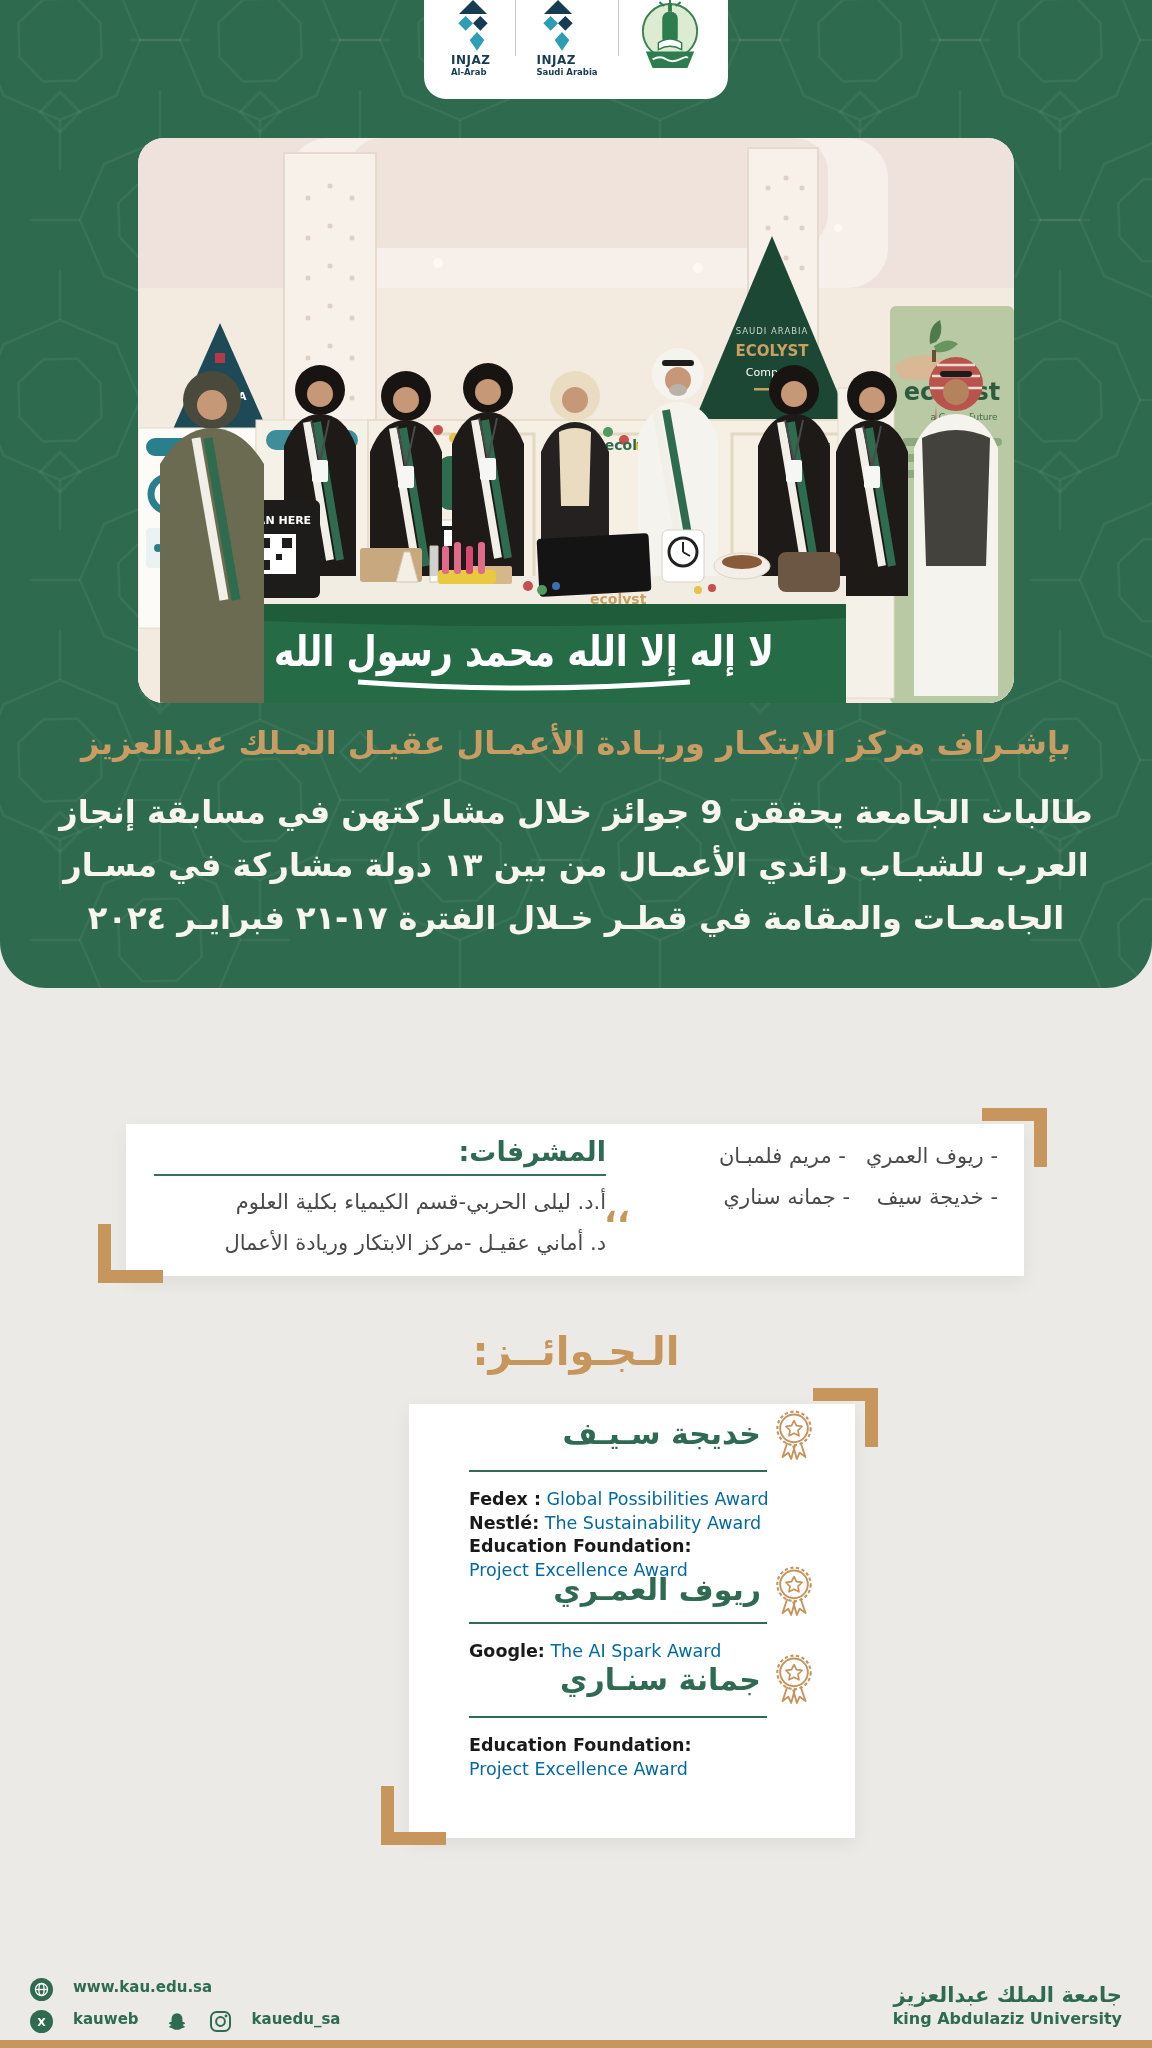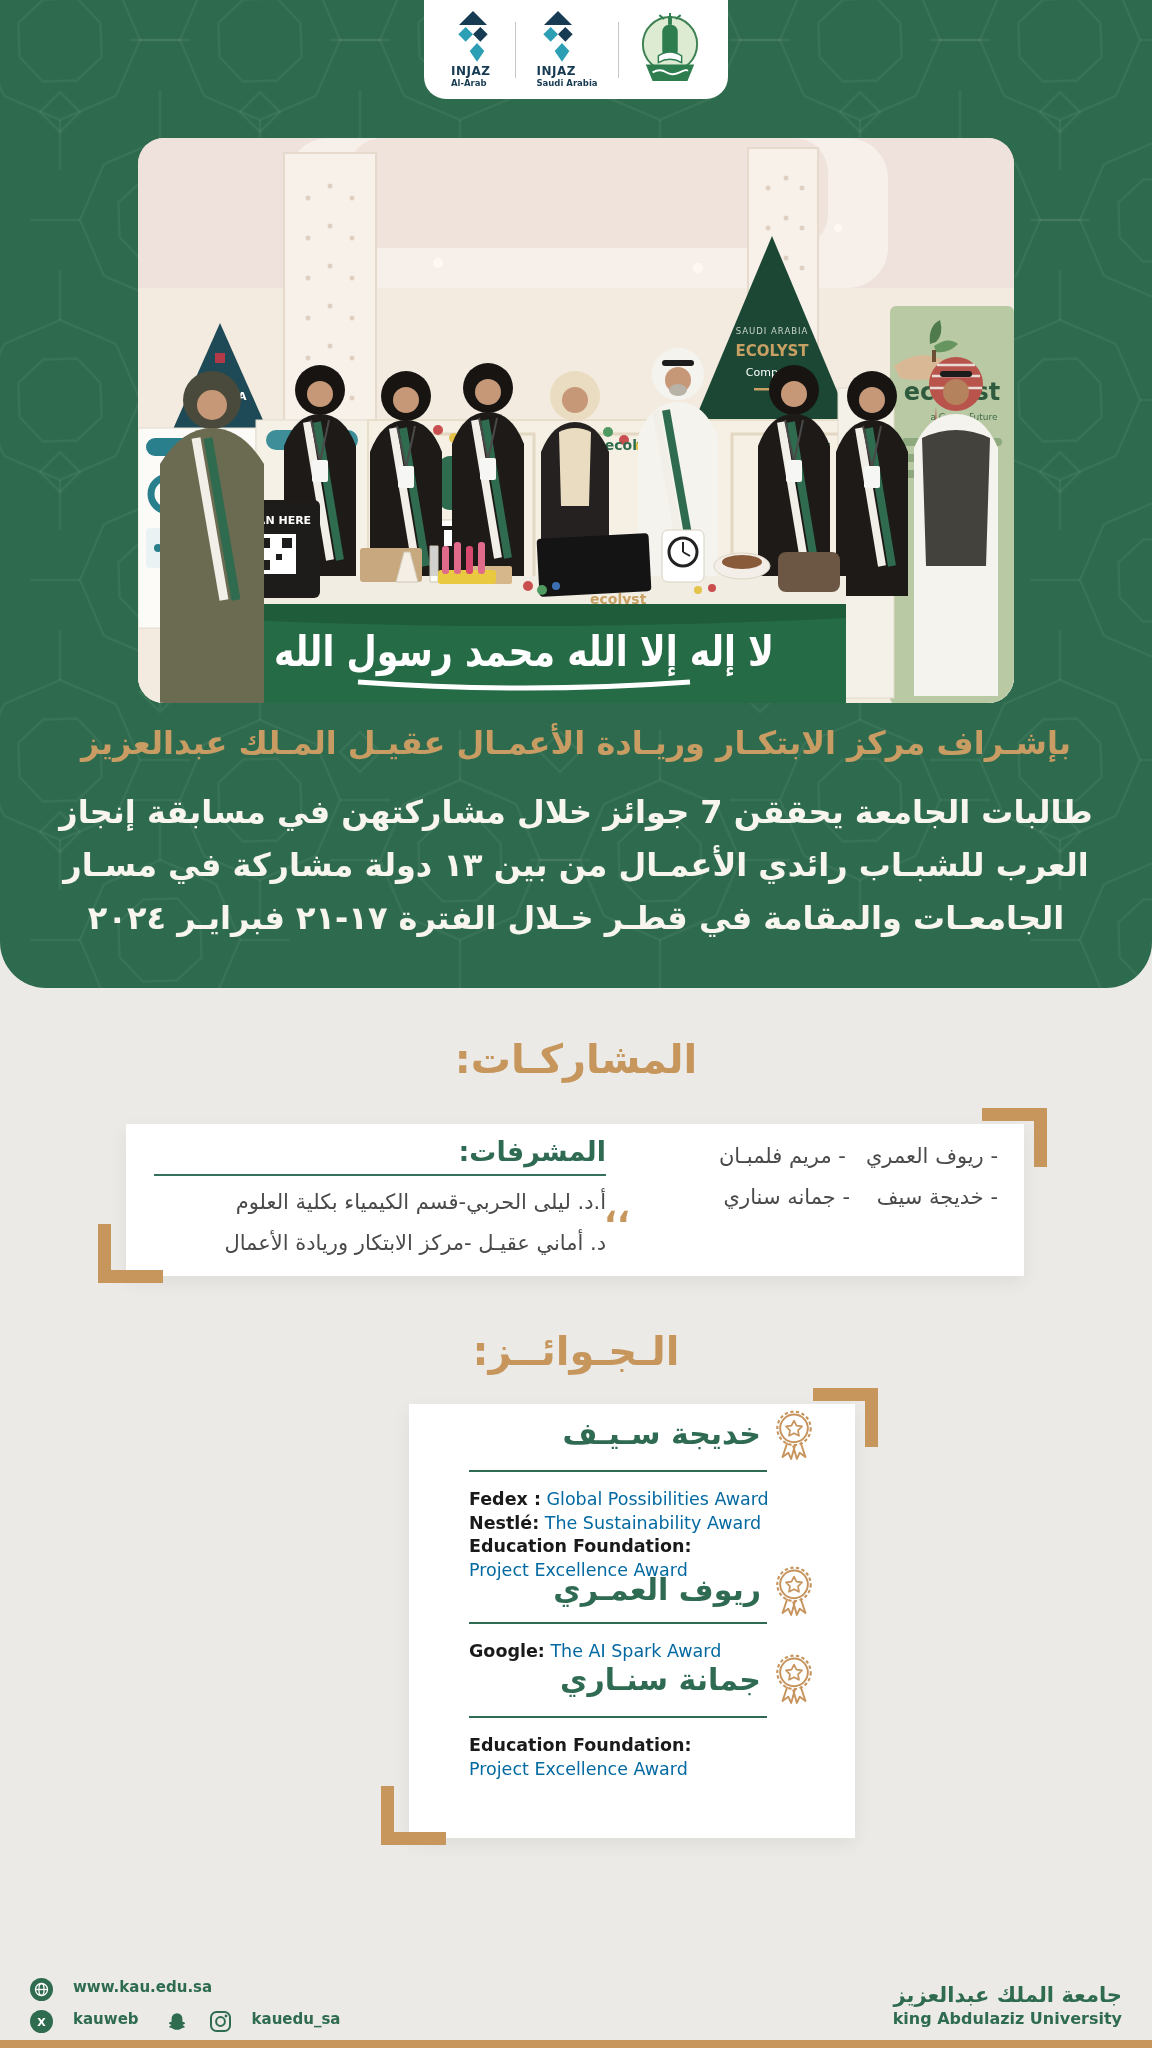--- a/index.html
+++ b/index.html
@@ -7,21 +7,21 @@
   .page{position:relative;width:1152px;height:2048px;background:#EBEAE7;overflow:hidden;}
 
   
   .green-panel{position:absolute;left:0;top:0;width:1152px;height:988px;
     background:#2E6B4E;border-radius:0 0 46px 46px;overflow:hidden;}
   .geo-pattern{position:absolute;left:0;top:0;}
 
   
   .header-card{position:absolute;left:50%;transform:translateX(-50%);top:0;
     width:304px;height:99px;background:#FFFFFF;border-radius:0 0 22px 22px;
-    display:flex;align-items:center;justify-content:center;gap:20px;z-index:5;}
+    display:flex;align-items:flex-start;justify-content:center;gap:20px;z-index:5;}
   .logo-block{display:flex;flex-direction:column;align-items:flex-start;}
   .logo-block .mark{display:block;}
   .logo-txt1{font-size:12px;font-weight:bold;color:#173B53;letter-spacing:.5px;line-height:13px;margin-top:2px;}
   .logo-txt2{font-size:8.5px;font-weight:bold;color:#173B53;line-height:10px;}
   .logo-divider{width:1.5px;height:56px;background:#C9C9C9;}
 
   
   .photo-card{position:absolute;left:138px;top:138px;width:876px;height:565px;
     border-radius:26px;overflow:hidden;z-index:4;background:#efe2dc;}
 
@@ -363,27 +363,26 @@
         <path d="M64,466 L708,466 L708,480 Q386,496 64,480 Z" fill="#1E5C3A"></path>
         <text x="386" y="528" text-anchor="middle" font-size="42" font-weight="bold" fill="#FFFFFF" textLength="500" lengthAdjust="spacingAndGlyphs">لا إله إلا الله محمد رسول الله</text>
         <path d="M220,544 Q386,556 552,544" stroke="#FFFFFF" stroke-width="5" fill="none"></path>
 
         <use href="#fig-woman-olive" x="74" y="262"></use>
       </svg>
     </div>
 
     <div class="hero-title">بإشـراف مركز الابتكـار وريـادة الأعمـال عقيـل المـلك عبدالعزيز</div>
     <div class="hero-body">
-      <div>طالبات الجامعة يحققن 7 جوائز خلال مشاركتهن في مسابقة إنجاز</div>
+      <div>طالبات الجامعة يحققن 9 جوائز خلال مشاركتهن في مسابقة إنجاز</div>
       <div>العرب للشبـاب رائدي الأعمـال من بين ١٣ دولة مشاركة في مسـار</div>
       <div>الجامعـات والمقامة في قطـر خـلال الفترة ١٧-٢١ فبرايـر ٢٠٢٤</div>
     </div>
   </div>
 
-  <div class="section-title st-participants">المشاركـات:</div>
 
   <div class="card participants-card">
     <div class="bracket tr"></div>
     <div class="bracket bl"></div>
 
     <div class="col col-students">
       <div class="col-row">- ريوف العمري   - مريم فلمبـان</div>
       <div class="col-row">- خديجة سيف    - جمانه سناري</div>
     </div>
 

